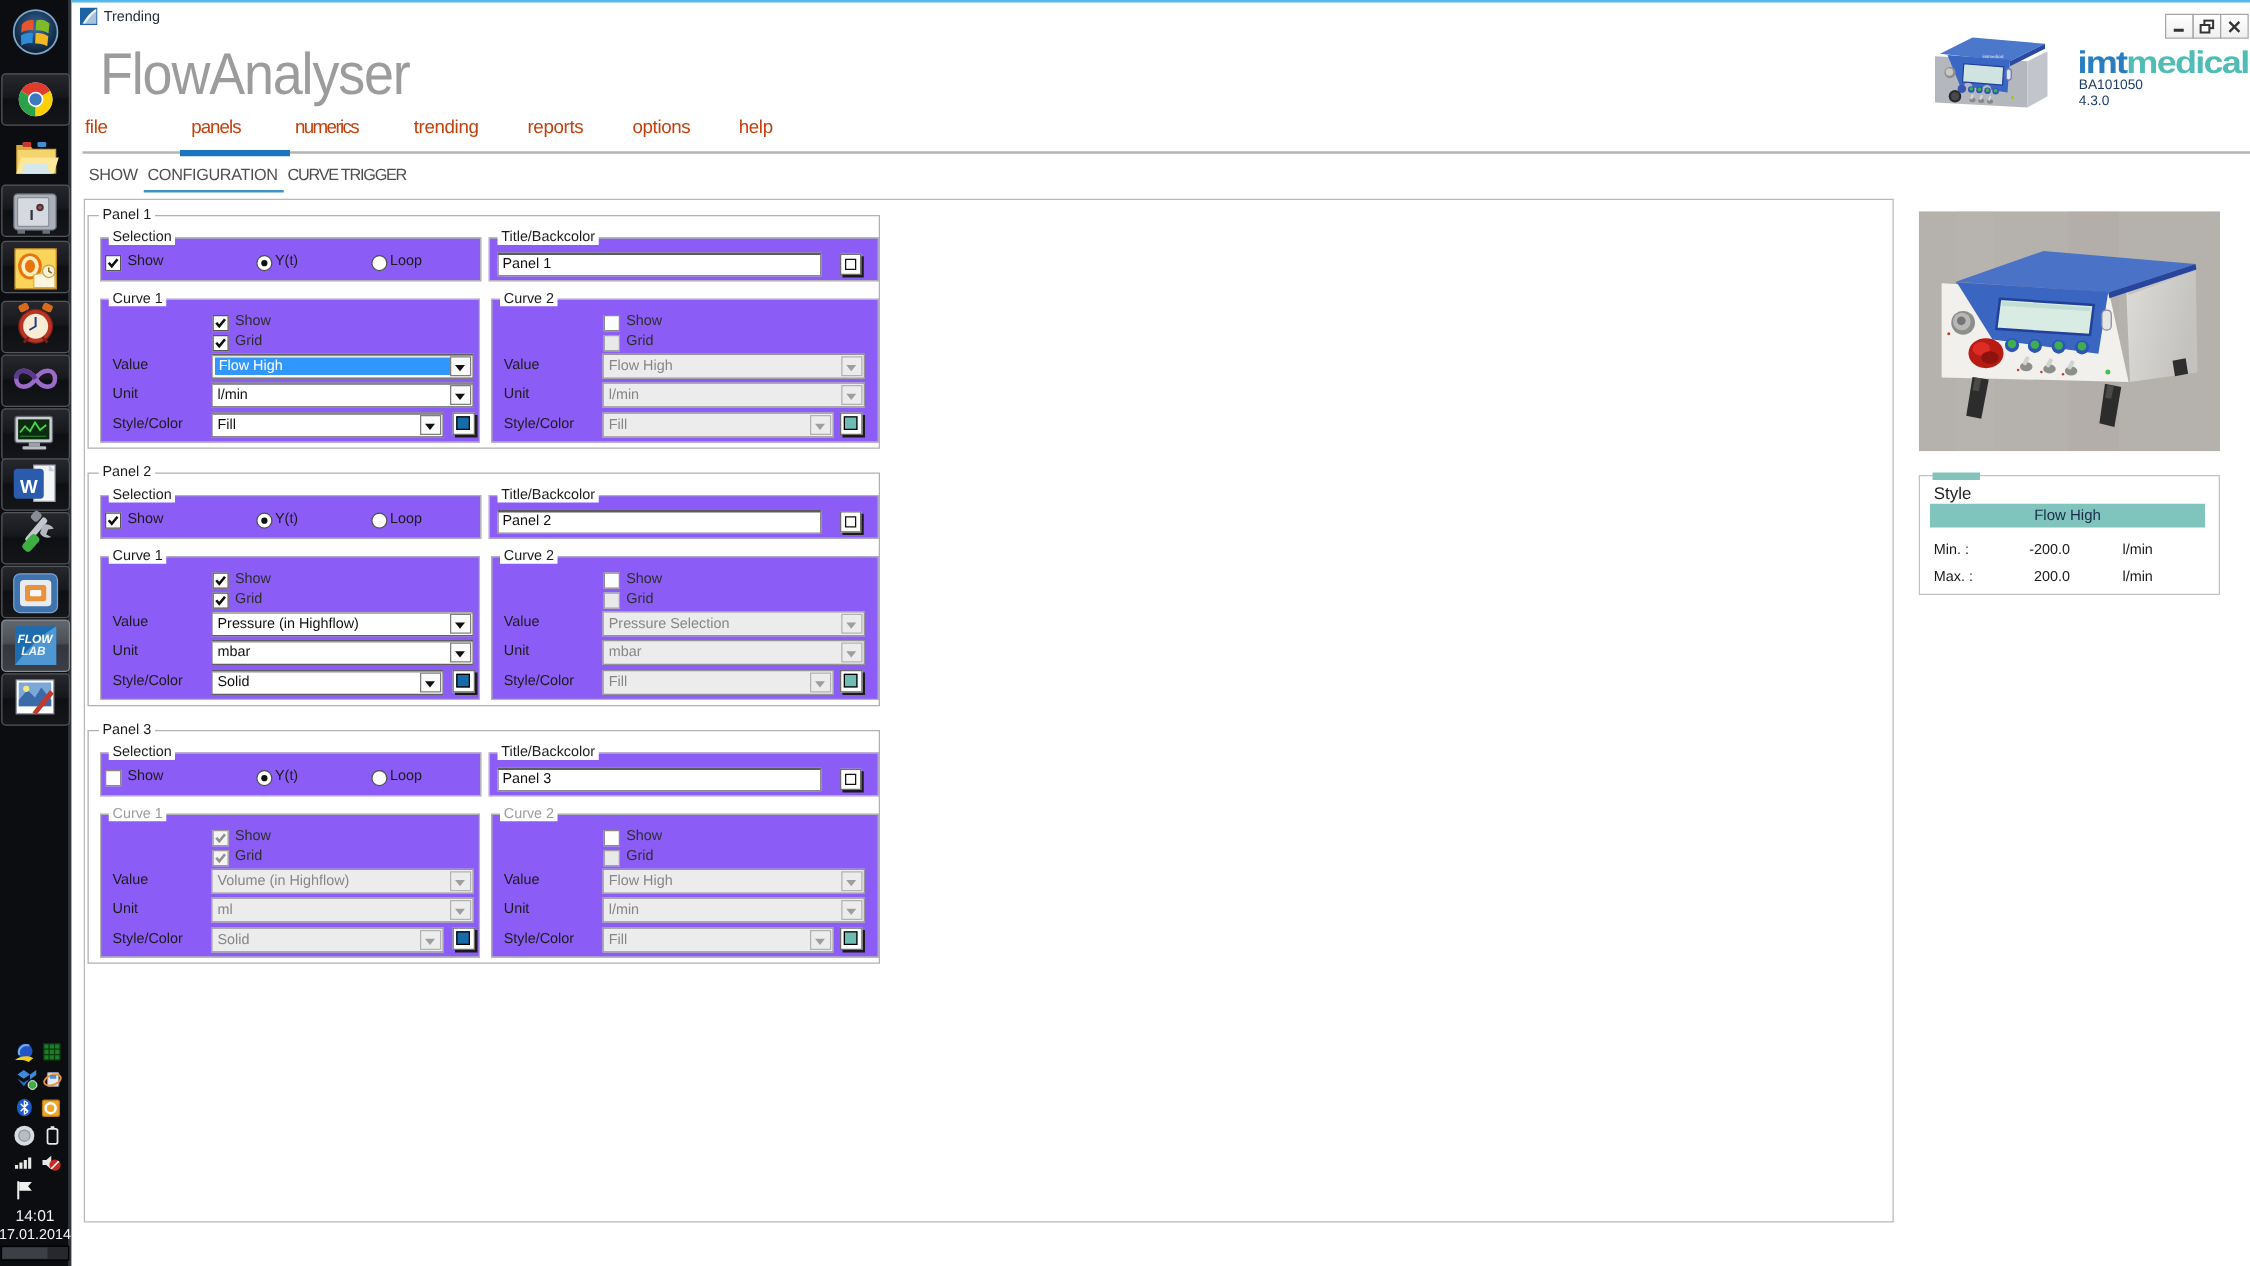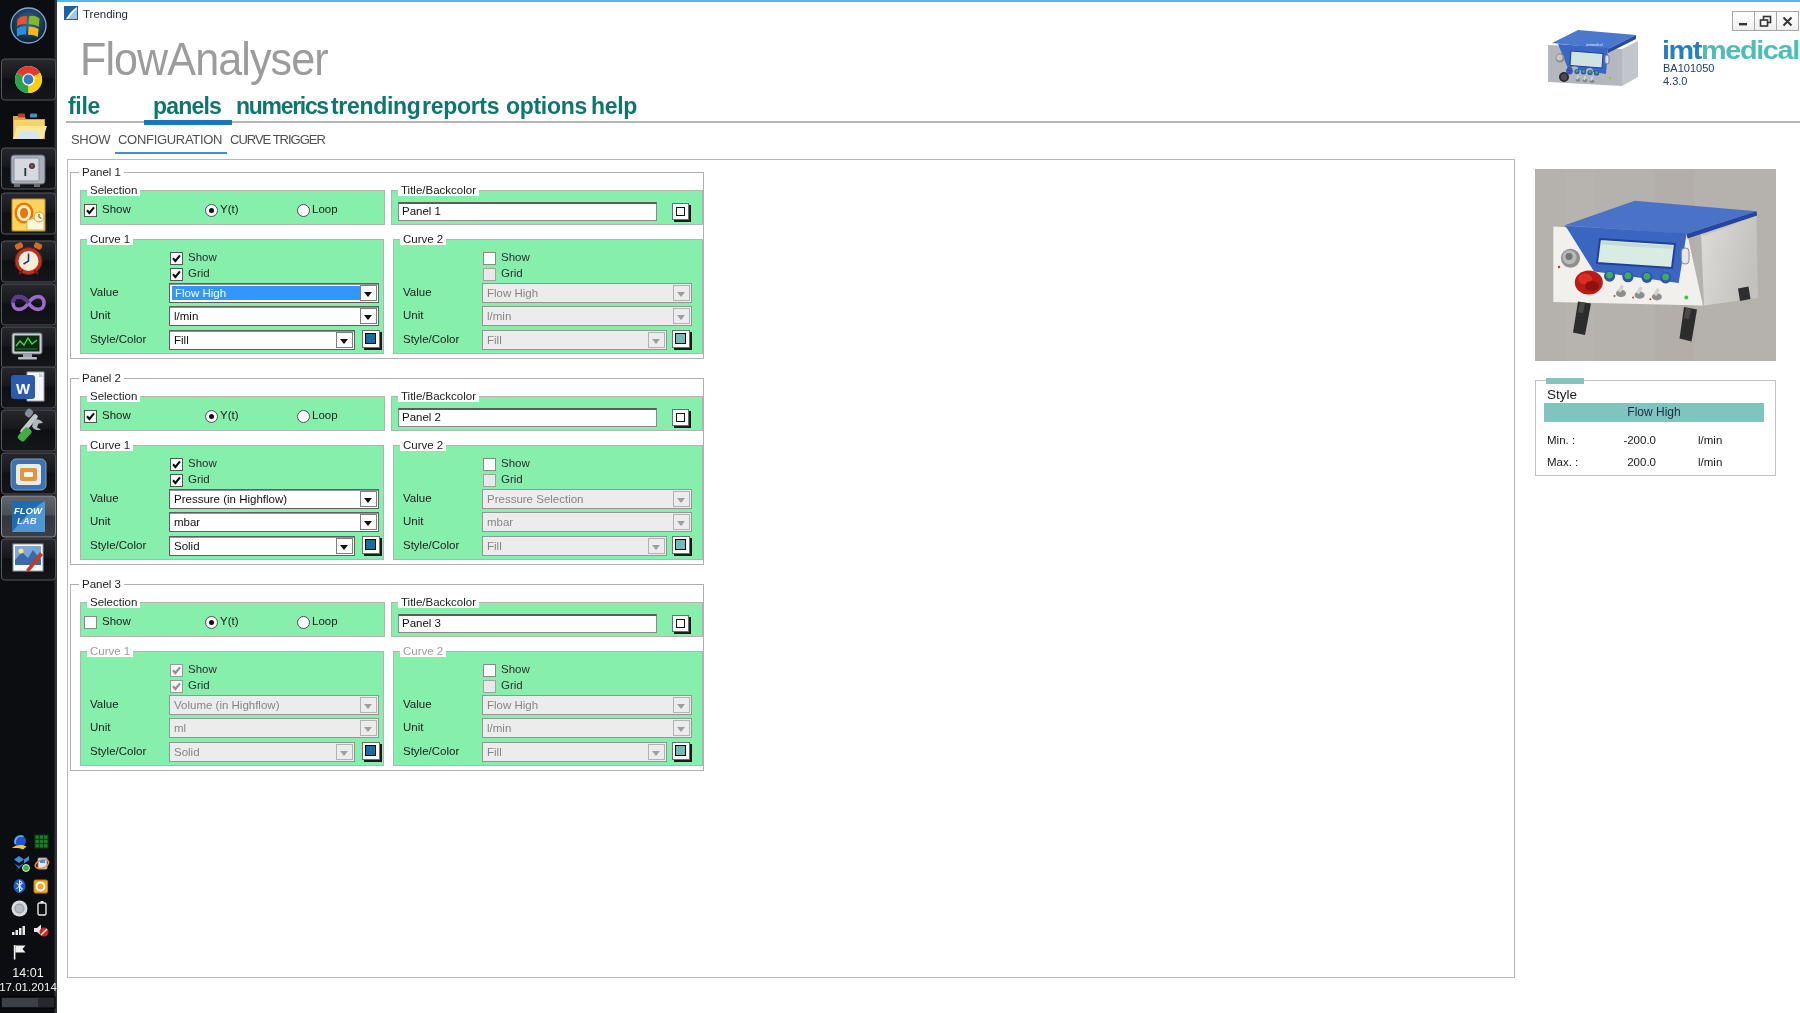--- a/index.html
+++ b/index.html
@@ -7,29 +7,29 @@
   font-family:"Liberation Sans",sans-serif; }
 #root { position:relative; width:1800px; height:1013px; }
 #win { position:absolute; left:57px; top:0; width:1743px; height:1013px; background:#fff; }
 #topstrip { position:absolute; left:57px; top:0; width:1743px; height:2px; background:#55b7ea; }
 .wbtn { position:absolute; top:11px; width:21px; height:18px; border:1px solid #a6a6a6;
   background:linear-gradient(#ffffff,#efefef); }
 .wbtn svg { position:absolute; left:0; top:0; }
 #apptitle { position:absolute; left:83px; top:8px; font-size:11.5px; color:#262c38; }
 #bigtitle { position:absolute; left:80px; top:31px; font-size:47px; color:#9c9c9c;
   letter-spacing:-1px; transform:scale(0.917,1); transform-origin:left top; }
-.menuitem { position:absolute; top:93px; font-size:23px; color:#0f766e; letter-spacing:-0.3px;font-weight:bold; }
+.menuitem { position:absolute; top:93px; font-size:15px; color:#c2410c; letter-spacing:-0.3px; }
 #menuline { position:absolute; left:66px; top:121px; width:1734px; height:2px; background:#b5b5b5; }
 #menusel { position:absolute; left:144px; top:120px; width:88px; height:5px; background:#1b74be; }
 .tab { position:absolute; top:132px; font-size:13px; color:#4f4f4f; letter-spacing:-0.3px; }
 #tabsel { position:absolute; left:115px; top:152px; width:112px; height:2px; background:#4191c8; }
 #content { position:absolute; left:67px; top:159px; width:1446px; height:817px;
   border:1px solid #b9b9b9; background:#fff; }
 .panelbox { position:absolute; left:70px; width:632px; height:185px; border:1px solid #b0b0b0; }
-.grp { position:absolute; border:1px solid #b3b3b3; background:#86efac; }
+.grp { position:absolute; border:1px solid #b3b3b3; background:#8b5cf6; }
 .glbl { position:absolute; top:-7px; left:6px; background:#fff; padding:0 3px; font-size:11.5px; color:#1c1c1c; white-space:nowrap; }
 .plbl { left:8px; }
 .lab { position:absolute; font-size:11.5px; color:#1c1c1c; white-space:nowrap; }
 .cmb { position:absolute; background:#fff; border:1px solid #5f5f5f; box-shadow:inset 0 1px 0 #949494; }
 .cmb.dis { background:#ececec; border:1px solid #959595; box-shadow:none; }
 .cbtn { position:absolute; right:1px; top:1px; bottom:1px; width:15px; background:#fbfbfb;
   border:1px solid #7e7e7e; }
 .cbtn.dis { background:#ececec; border:1px solid #b2b2b2; }
 .tri { position:absolute; left:3px; top:6px; width:0; height:0;
   border-left:4.5px solid transparent; border-right:4.5px solid transparent; border-top:5px solid #111; }

